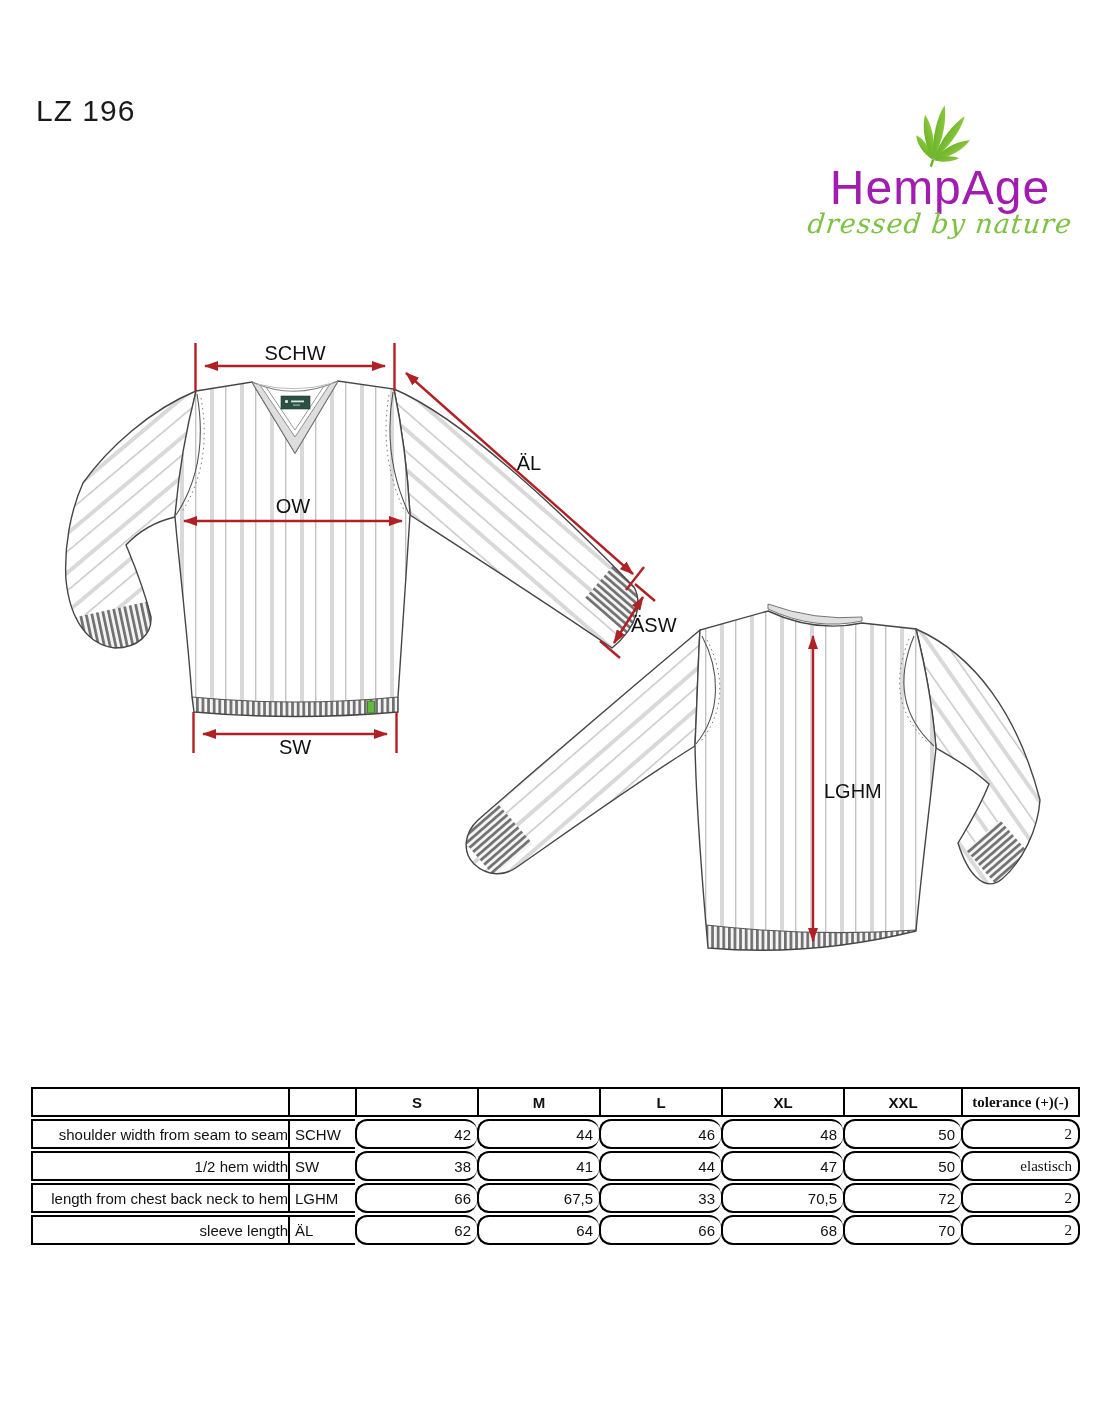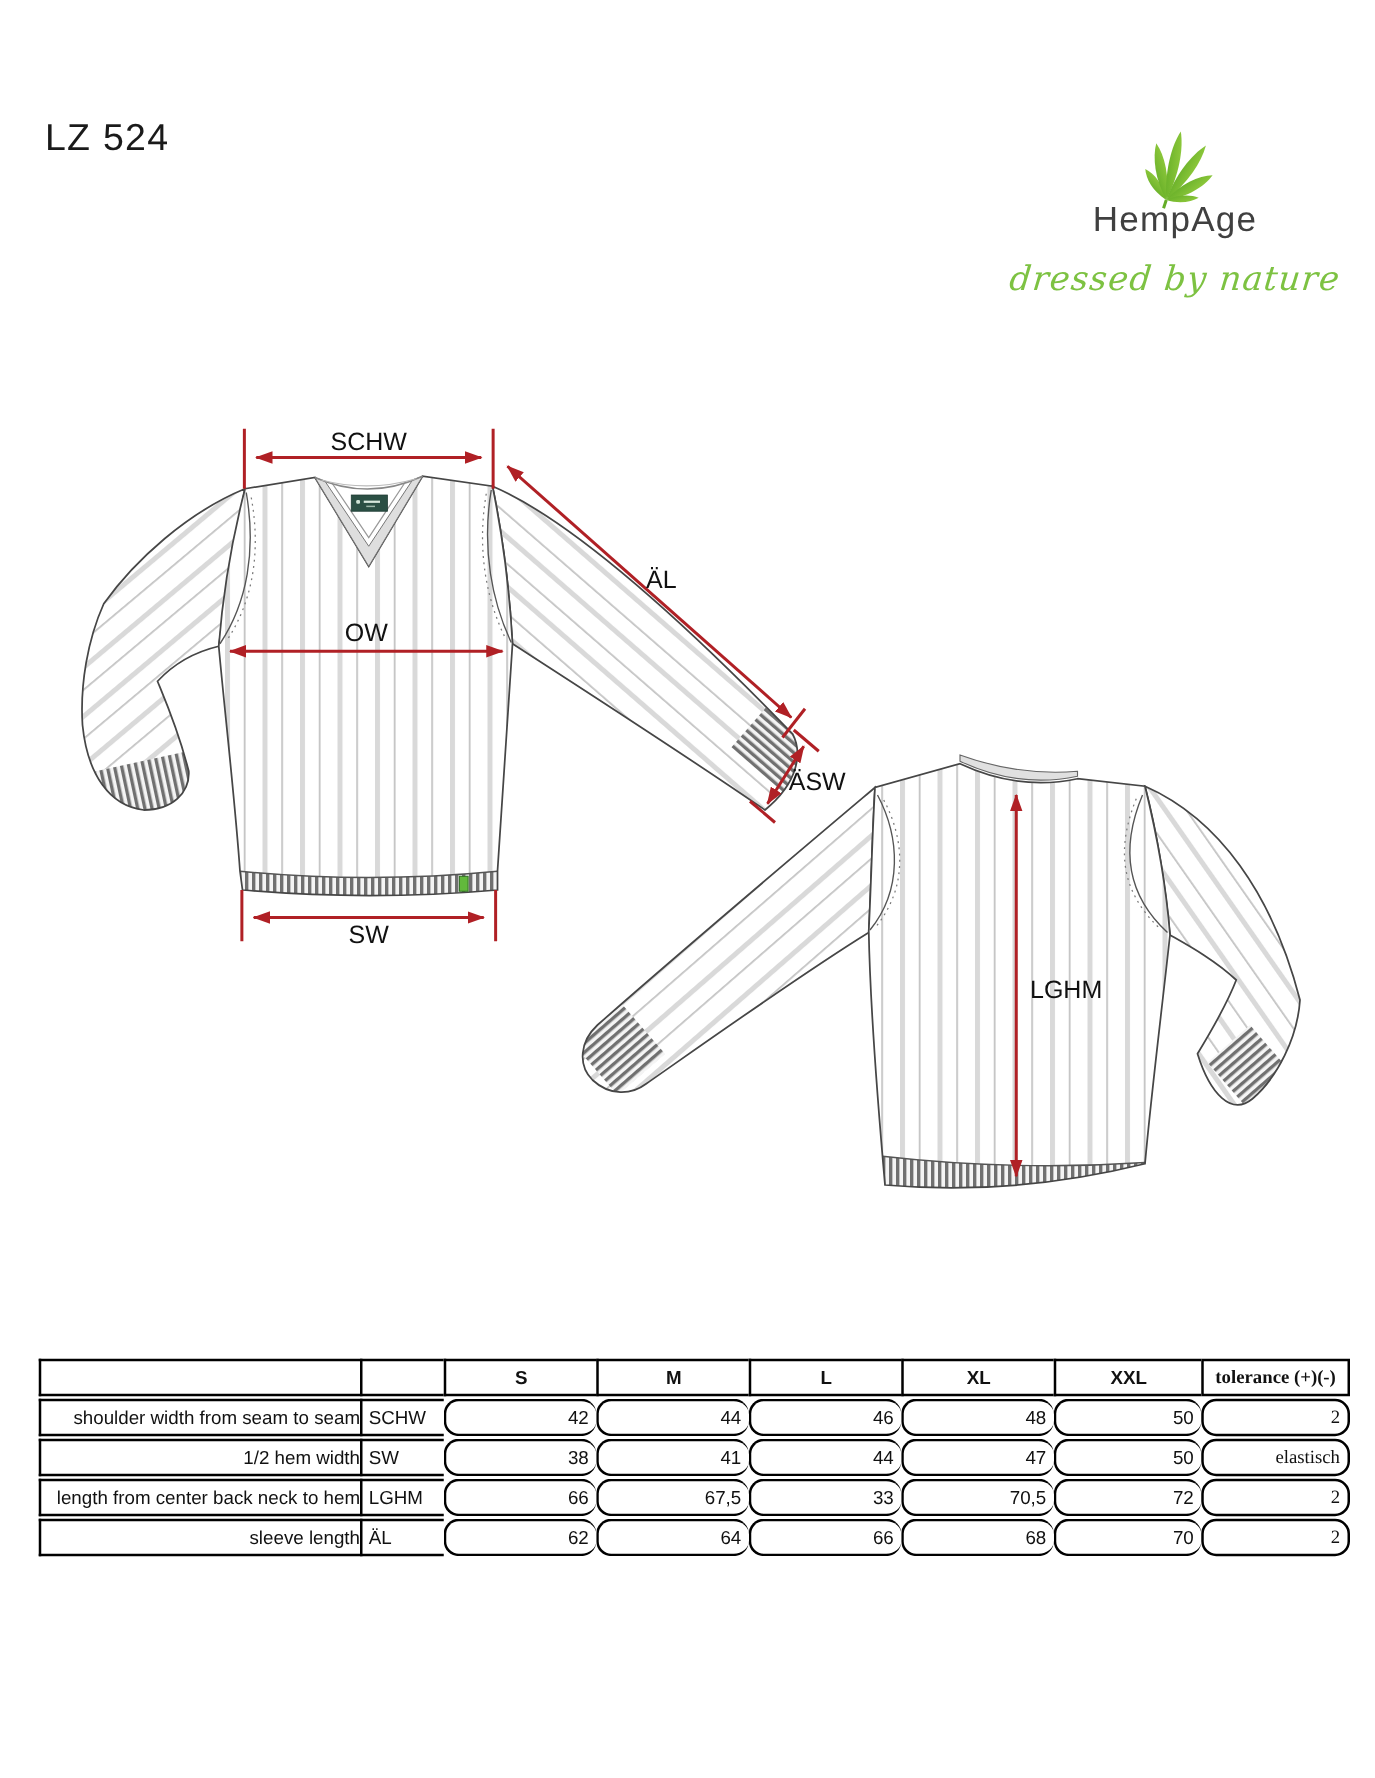--- a/index.html
+++ b/index.html
@@ -2,21 +2,21 @@
 <html><head>
 <meta charset="utf-8">
 <style>
   html,body{margin:0;padding:0;background:#fff;}
   .page{position:relative;width:1100px;height:1422px;background:#ffffff;overflow:hidden;
         font-family:"Liberation Sans",sans-serif;color:#111;}
   .doc-title{position:absolute;left:36px;top:94px;font-size:30px;letter-spacing:1px;color:#1a1a1a;}
   .logo-wrap{position:absolute;left:800px;top:78px;width:280px;height:180px;}
   .leaf-svg{position:absolute;left:75px;top:0;}
   .brand{position:absolute;left:10px;top:82px;width:260px;text-align:center;
-         font-size:28px;color:#404040;letter-spacing:1px;}
+         font-size:48px;color:#a21caf;letter-spacing:1px;}
   .tagline{position:absolute;left:0px;top:130px;width:280px;text-align:center;
            font-size:27px;color:#7dc242;font-family:"DejaVu Serif",serif;
            font-style:italic;letter-spacing:1px;transform:skewX(-6deg);}
   .drawing{position:absolute;left:0;top:0;}
   .size-table{position:absolute;left:31px;top:1085px;border-collapse:separate;border-spacing:0 2px;
               table-layout:fixed;width:1049px;}
   .size-table td{border-top:2px solid #000;border-bottom:2px solid #000;border-left:2px solid #000;
                  height:26px;font-size:15px;padding:0;overflow:hidden;white-space:nowrap;
                  vertical-align:middle;background:#fff;}
   .size-table td:last-child{border-right:2px solid #000;font-family:Liberation Serif, serif;}
@@ -25,21 +25,21 @@
   .size-table td.code{text-align:left;padding-left:5px;}
   .size-table td.val{text-align:right;padding-right:6px;border-radius:12px;}
   .col-desc{width:257px;}.col-code{width:67px;}.col-s{width:122px;}.col-m{width:122px;}
   .col-l{width:122px;}.col-xl{width:122px;}.col-xxl{width:118px;}.col-tol{width:119px;}
 </style>
 </head>
 <body>
 
 <div class="page">
 
-  <div class="doc-title">LZ 524</div>
+  <div class="doc-title">LZ 196</div>
 
   <div class="logo-wrap">
     <svg class="leaf-svg" width="130" height="90" viewBox="0 0 130 90">
       <defs>
         <linearGradient id="leafGrad" x1="0" y1="1" x2="1" y2="0">
           <stop offset="0" stop-color="#64ad27"></stop>
           <stop offset="1" stop-color="#93cc3e"></stop>
         </linearGradient>
       </defs>
       <g transform="translate(58,82) rotate(18)">
@@ -296,21 +296,21 @@
         <td class="desc">1/2 hem width</td>
         <td class="code">SW</td>
         <td class="val">38</td>
         <td class="val">41</td>
         <td class="val">44</td>
         <td class="val">47</td>
         <td class="val">50</td>
         <td class="val">elastisch</td>
       </tr>
       <tr>
-        <td class="desc">length from center back neck to hem</td>
+        <td class="desc">length from chest back neck to hem</td>
         <td class="code">LGHM</td>
         <td class="val">66</td>
         <td class="val">67,5</td>
         <td class="val">33</td>
         <td class="val">70,5</td>
         <td class="val">72</td>
         <td class="val">2</td>
       </tr>
       <tr>
         <td class="desc">sleeve length</td>

